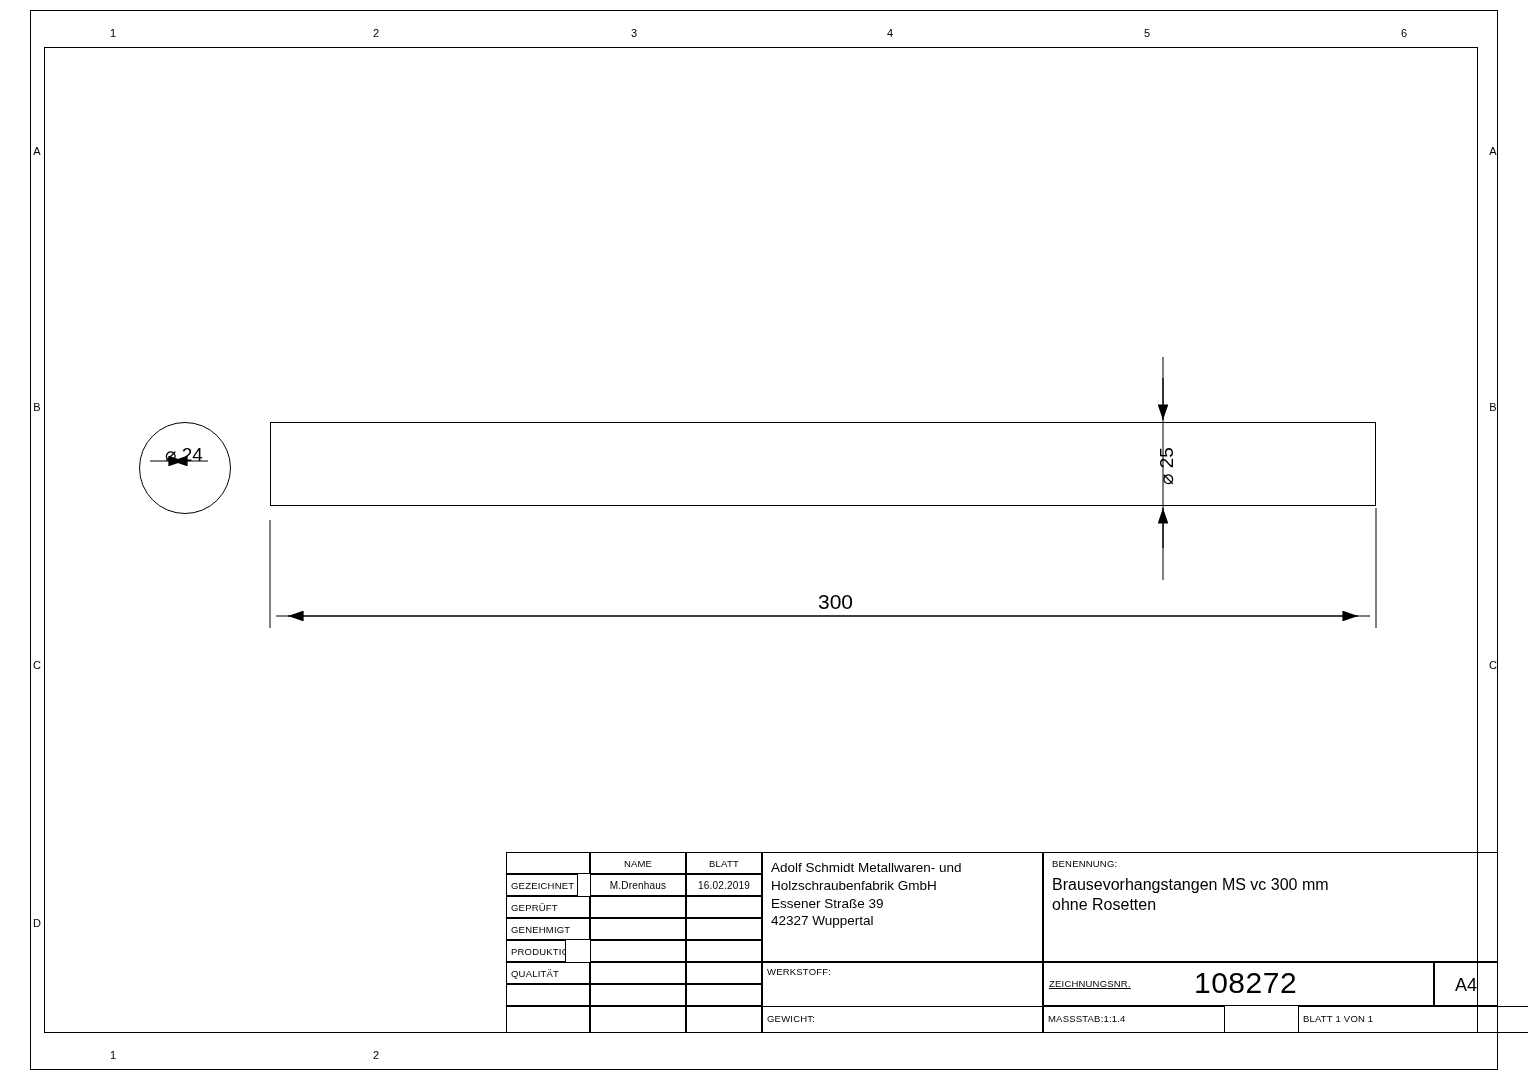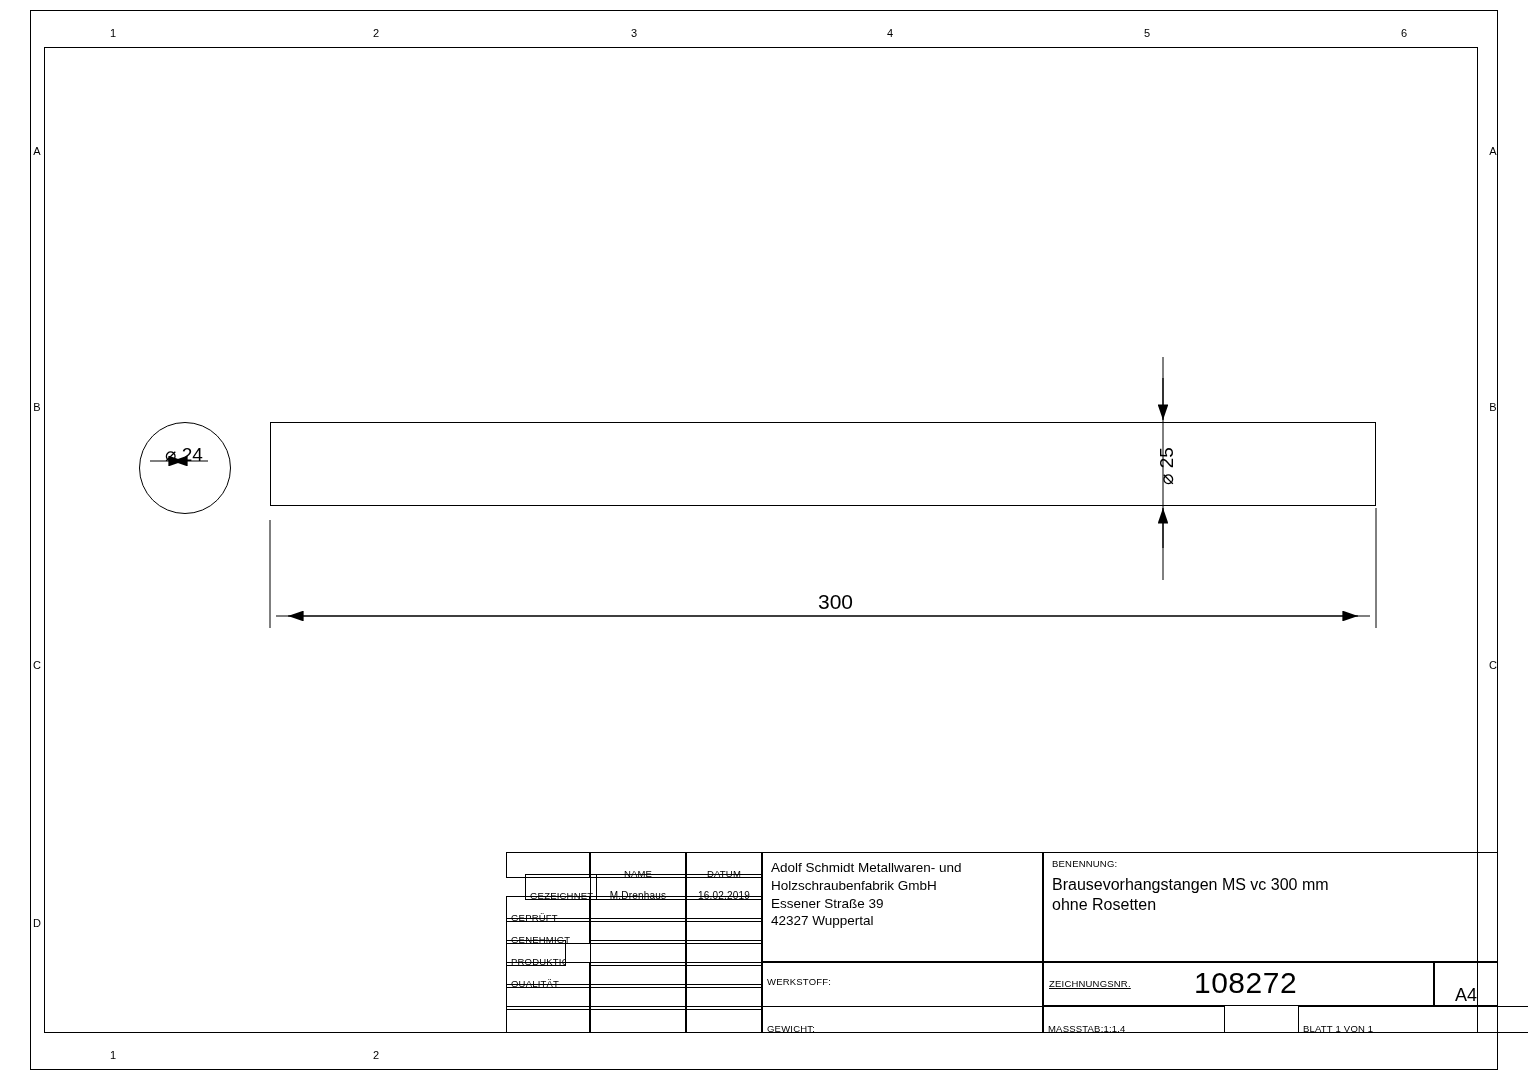--- a/index.html
+++ b/index.html
@@ -96,21 +96,21 @@
     top: 852px;
     width: 992px;
     height: 181px;
     font-size: 10px;
     color: #000;
   }
   #titleblock .cell {
     position: absolute;
     box-sizing: border-box;
     border: 1px solid #000;
-    padding: 12px 4px;
+    padding: 2px 4px;
     overflow: hidden;
     white-space: nowrap;
   }
   .lbl { font-size: 9.5px; letter-spacing: 0.2px; }
   .lbl-c { text-align: center; }
   .big {
     font-size: 30px;
     letter-spacing: 0.5px;
   }
   .mid {
@@ -204,23 +204,23 @@
   </svg>
 
   <div class="dimtext" style="left:165px; top:443px;">⌀ 24</div>
   <div class="dimtext-v" style="left:1155px; top:485px;">⌀ 25</div>
   <div class="dimtext" style="left:818px; top:590px; font-size:21px;">300</div>
 
   <div id="titleblock">
 
     <div class="cell lbl lbl-c" style="left:0;   top:0;  width:84px;  height:22px;"></div>
     <div class="cell lbl lbl-c" style="left:84px; top:0;  width:96px;  height:22px; line-height:17px;">NAME</div>
-    <div class="cell lbl lbl-c" style="left:180px;top:0;  width:76px;  height:22px; line-height:17px;">DATUM</div>
-
-    <div class="cell lbl" style="left:0;   top:22px; width:72px; height:22px; line-height:17px;margin-left:19px;">GEZEICHNET</div>
+    <div class="cell lbl lbl-c" style="left:180px;top:0;  width:76px;  height:22px; line-height:17px;">BLATT</div>
+
+    <div class="cell lbl" style="left:0;   top:22px; width:72px; height:22px; line-height:17px;">GEZEICHNET</div>
     <div class="cell lbl lbl-c" style="left:84px; top:22px; width:96px; height:22px; line-height:17px; font-size:10px;">M.Drenhaus</div>
     <div class="cell lbl lbl-c" style="left:180px;top:22px; width:76px; height:22px; line-height:17px; font-size:10px;">16.02.2019</div>
 
     <div class="cell lbl" style="left:0;   top:44px; width:84px; height:22px; line-height:17px;">GEPRÜFT</div>
     <div class="cell" style="left:84px; top:44px; width:96px; height:22px;"></div>
     <div class="cell" style="left:180px;top:44px; width:76px; height:22px;"></div>
 
     <div class="cell lbl" style="left:0;   top:66px; width:84px; height:22px; line-height:17px;">GENEHMIGT</div>
     <div class="cell" style="left:84px; top:66px; width:96px; height:22px;"></div>
     <div class="cell" style="left:180px;top:66px; width:76px; height:22px;"></div>

